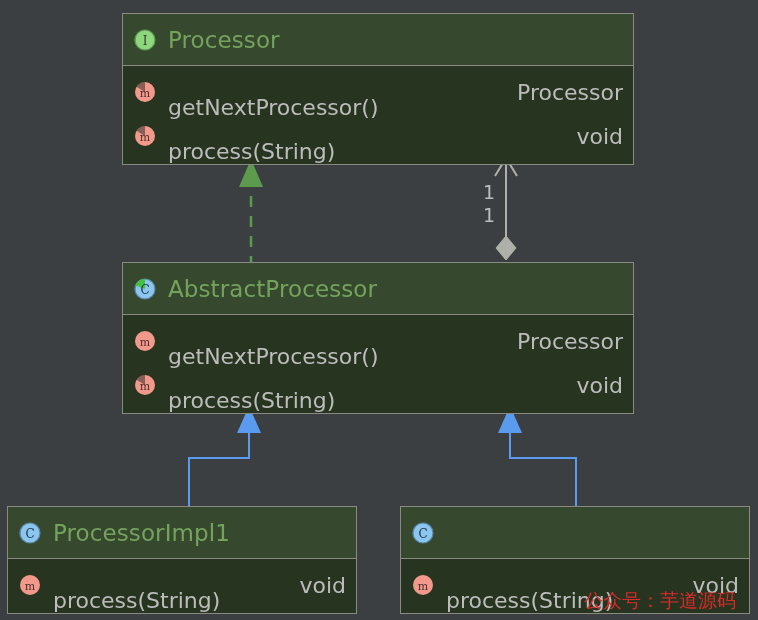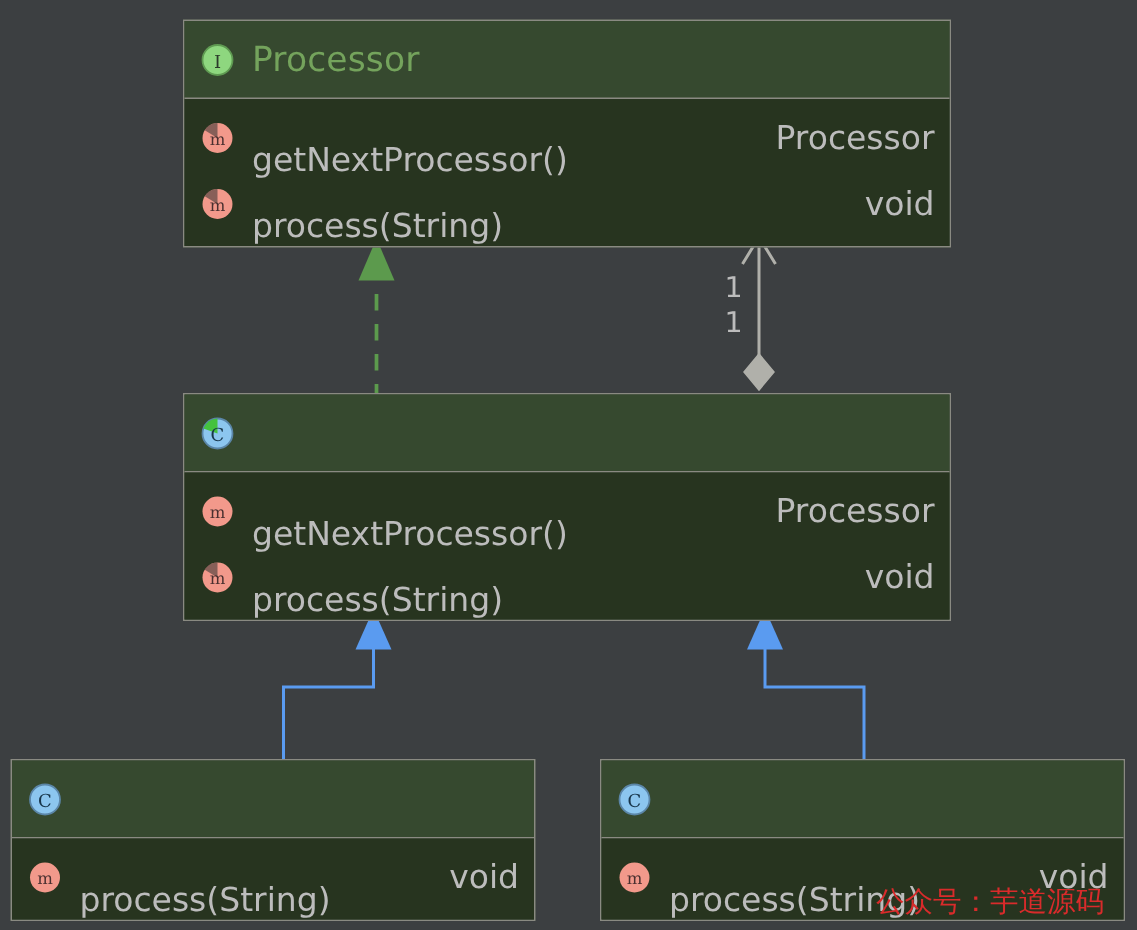--- a/index.html
+++ b/index.html
@@ -159,20 +159,21 @@
 
   <div class="uml-box" style="left:122px; top:262px; width:512px;">
     <div class="uml-header">
       <span class="icon">
         <svg width="24" height="24" viewBox="0 0 24 24">
           <circle cx="12" cy="12" r="10" fill="#8cc6ef" stroke="#5b86a8" stroke-width="1.2"></circle>
           <path d="M12 12 L12 2 A10 10 0 0 0 2.6 8.6 Z" fill="#44c23f"></path>
           <text x="12" y="17" text-anchor="middle" font-family="DejaVu Serif, serif" font-size="12" fill="#17354a">C</text>
         </svg>
       </span>
+      <span class="uml-title">AbstractProcessor</span>
     </div>
     <div class="uml-body">
       <div class="uml-row">
         <span class="icon">
           <svg width="24" height="24" viewBox="0 0 24 24">
             <circle cx="12" cy="12" r="10" fill="#f2998b"></circle>
             <text x="12" y="16.5" text-anchor="middle" font-family="DejaVu Serif, serif" font-size="11" fill="#4a3030">m</text>
           </svg>
         </span>
         <span class="member-name">getNextProcessor()</span>
@@ -193,20 +194,21 @@
   </div>
 
   <div class="uml-box" style="left:7px; top:506px; width:350px;">
     <div class="uml-header">
       <span class="icon">
         <svg width="24" height="24" viewBox="0 0 24 24">
           <circle cx="12" cy="12" r="10" fill="#8cc6ef" stroke="#5b86a8" stroke-width="1.2"></circle>
           <text x="12" y="17" text-anchor="middle" font-family="DejaVu Serif, serif" font-size="12" fill="#17354a">C</text>
         </svg>
       </span>
+      <span class="uml-title">ProcessorImpl1</span>
     </div>
     <div class="uml-body">
       <div class="uml-row">
         <span class="icon">
           <svg width="24" height="24" viewBox="0 0 24 24">
             <circle cx="12" cy="12" r="10" fill="#f2998b"></circle>
             <text x="12" y="16.5" text-anchor="middle" font-family="DejaVu Serif, serif" font-size="11" fill="#4a3030">m</text>
           </svg>
         </span>
         <span class="member-name">process(String)</span>

